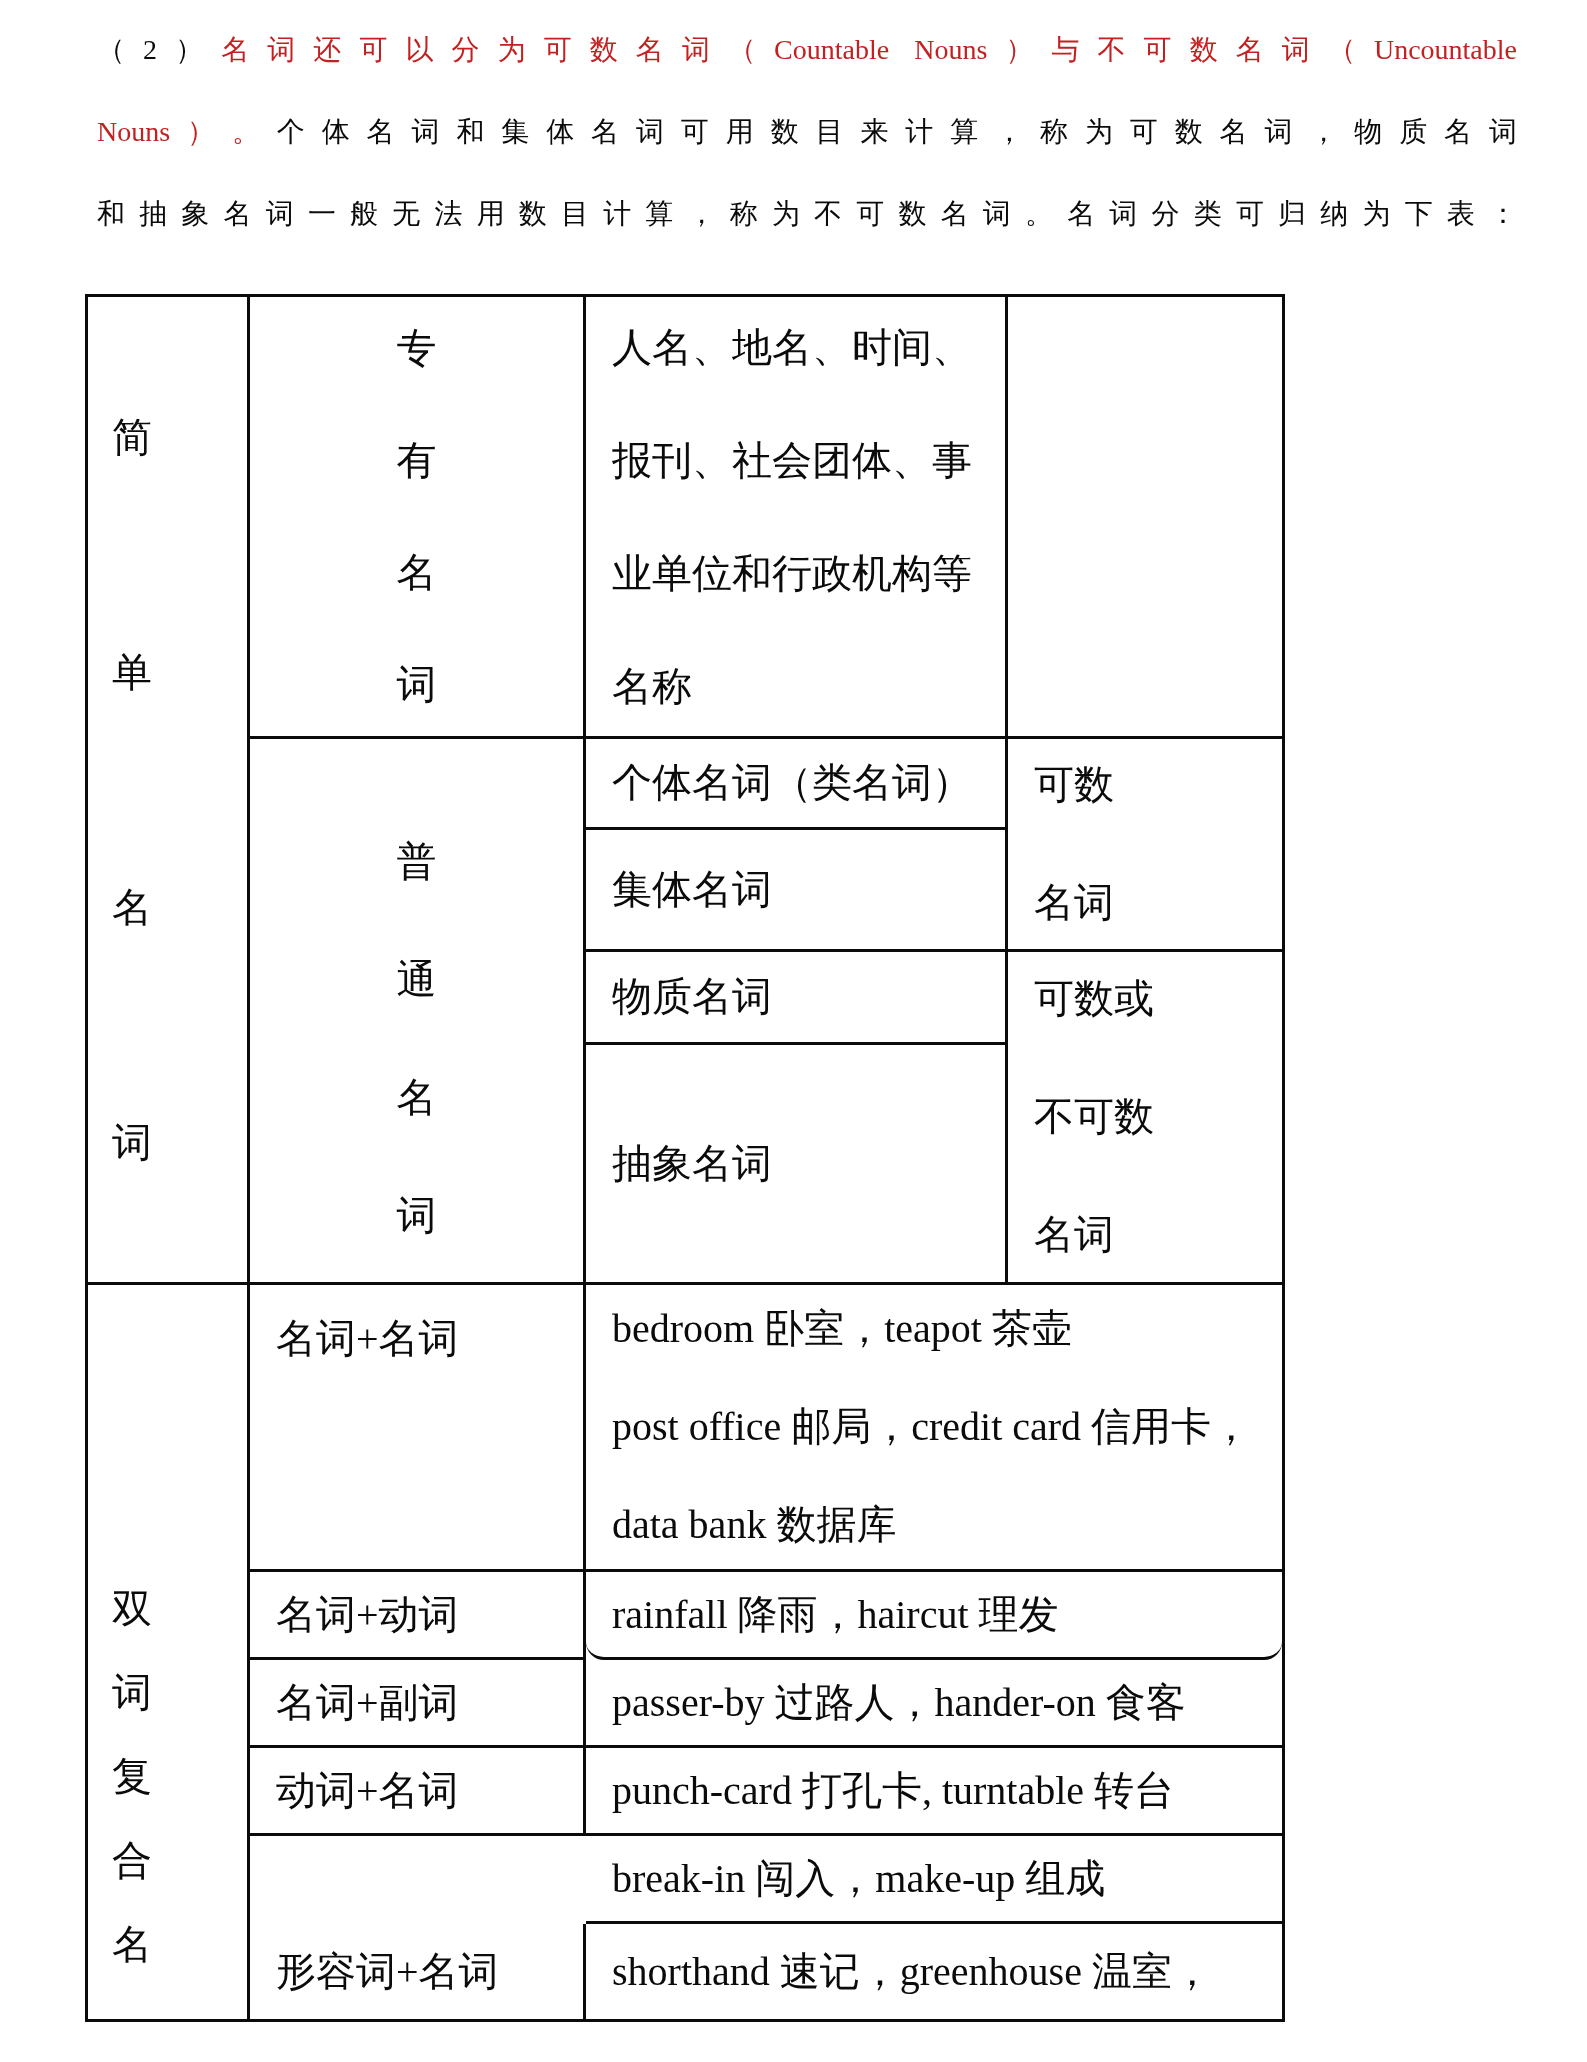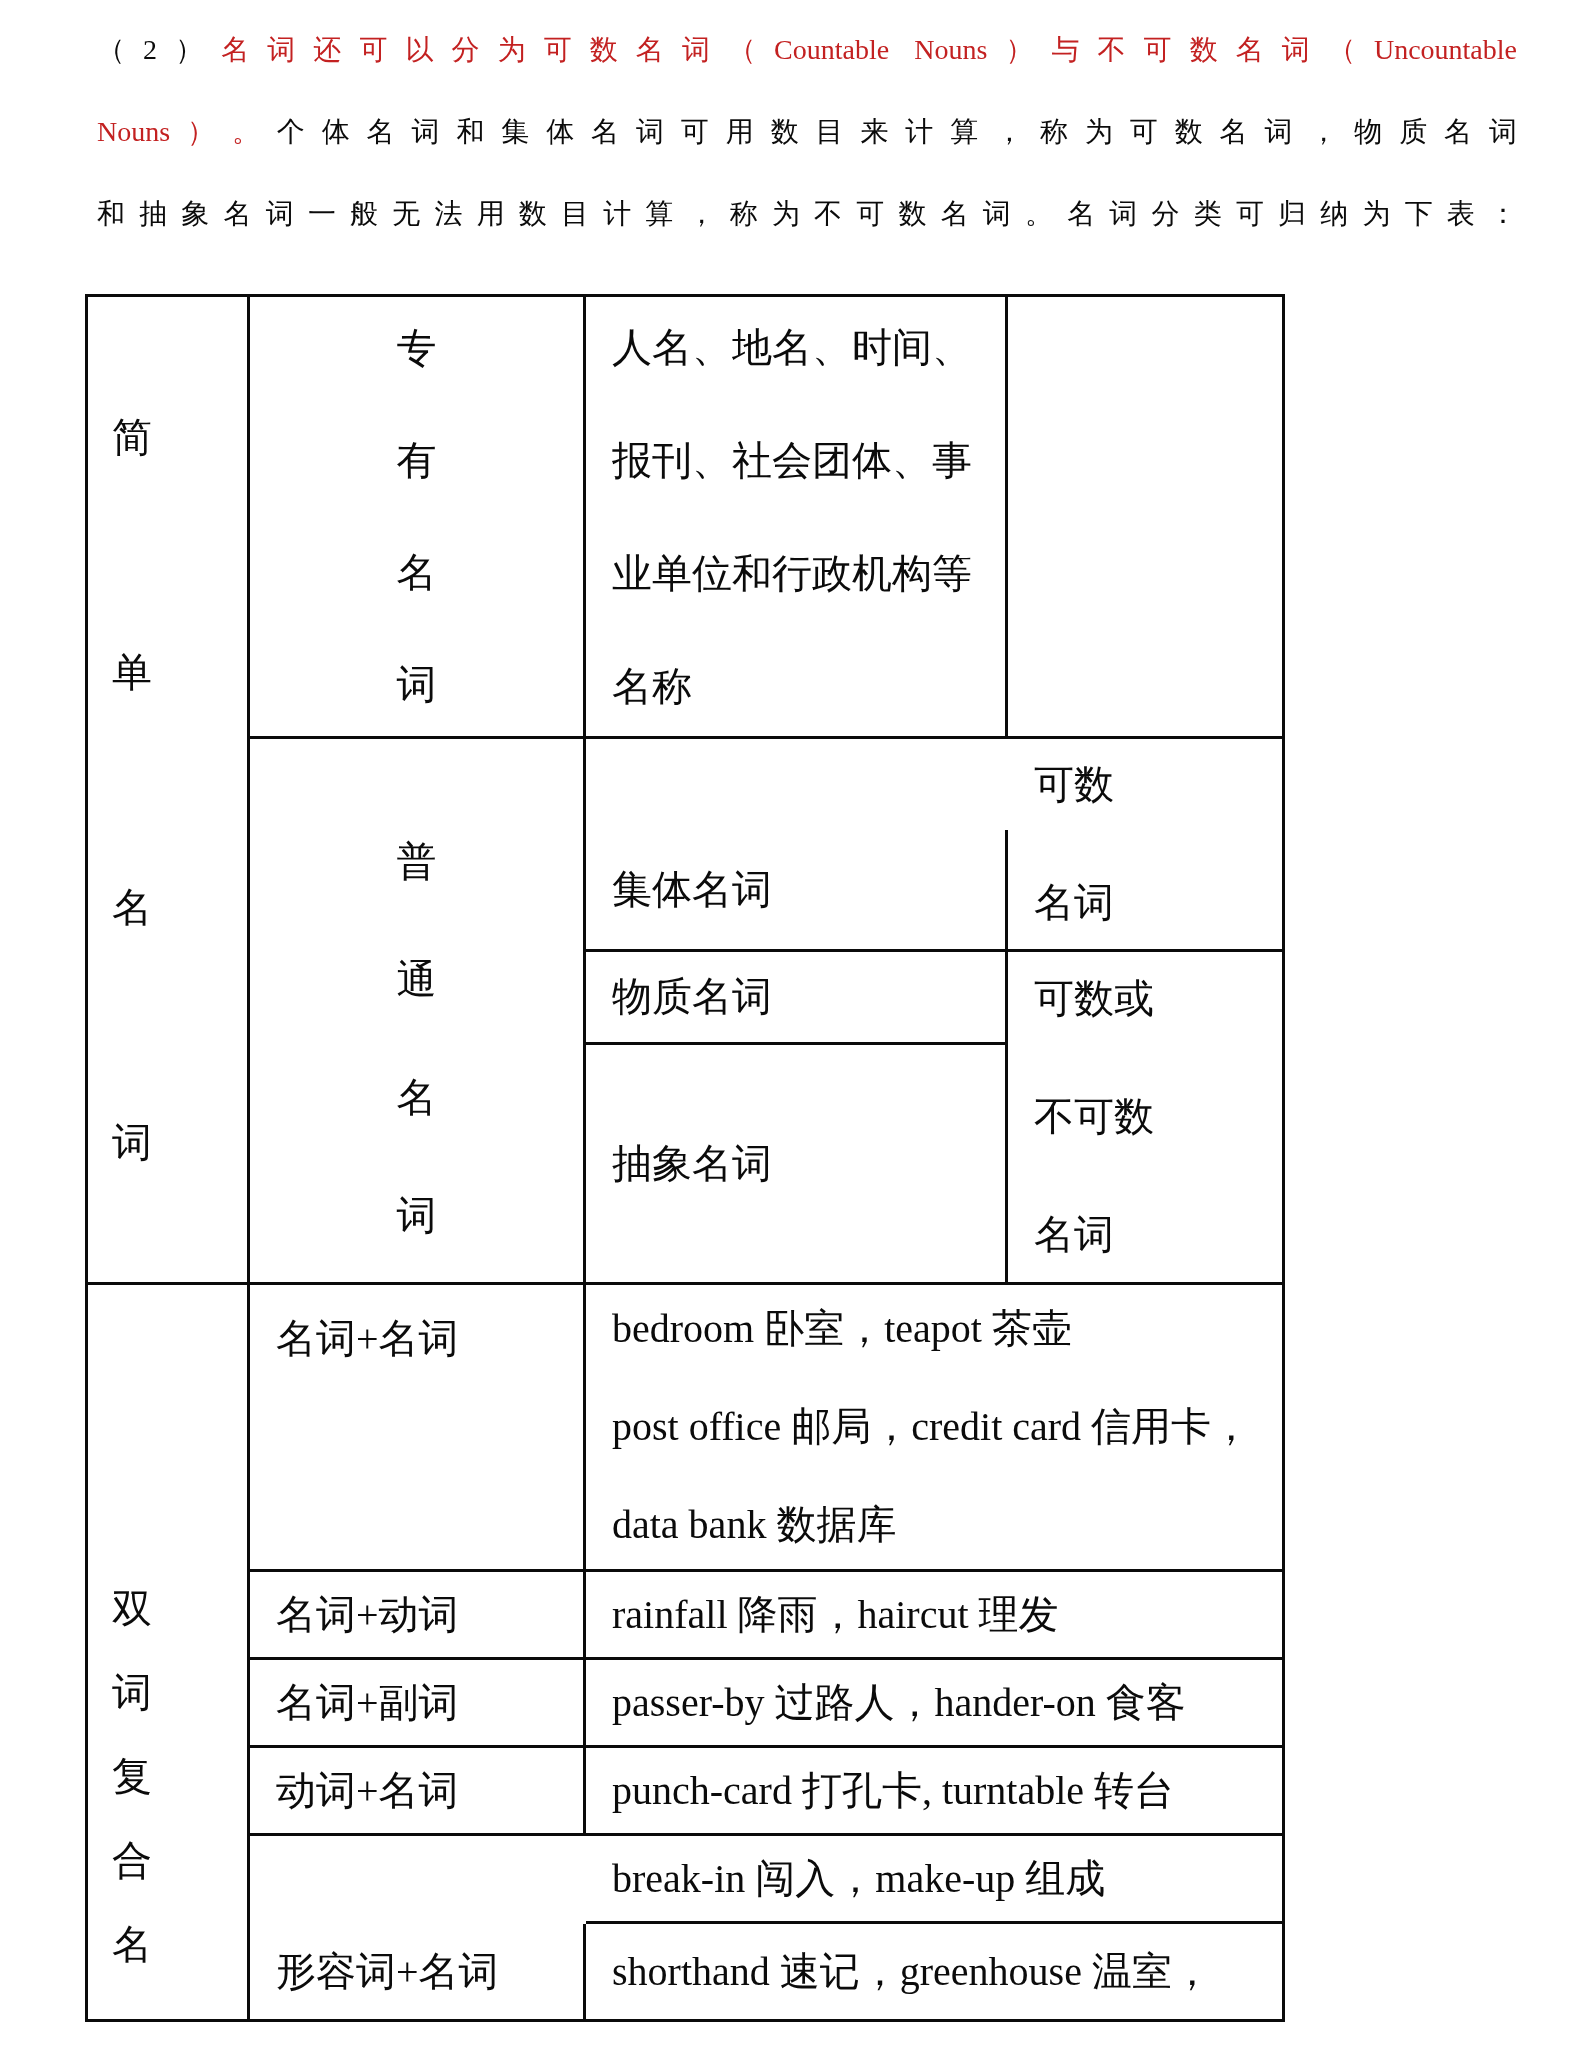--- a/index.html
+++ b/index.html
@@ -62,21 +62,21 @@
   .c-f{grid-area:2/3/3/4;}
   .c-g{grid-area:2/4/4/5;line-height:118px;}
   .c-h{grid-area:3/3/4/4;}
   .c-i{grid-area:4/3/5/4;}
   .c-j{grid-area:4/4/6/5;line-height:118px;}
   .c-k{grid-area:5/3/6/4;}
   
   .c-l{grid-area:6/1/12/2;line-height:84px;justify-content:flex-start;padding-top:282px;padding-left:24px;}
   .c-m{grid-area:6/2/7/3;justify-content:flex-start;padding-top:26px;}
   .c-n{grid-area:6/3/7/5;line-height:98px;}
-  .c-t7{grid-area:7/2/8/3;}  .c-x7{grid-area:7/3/8/5;}
+  .c-t7{grid-area:7/2/8/3;}  .c-x7{grid-area:7/3/8/5;border-radius:18px;}
   .c-t8{grid-area:8/2/9/3;}  .c-x8{grid-area:8/3/9/5;}
   .c-t9{grid-area:9/2/10/3;} .c-x9{grid-area:9/3/10/5;}
   .c-t10{grid-area:10/2/11/3;} .c-x10{grid-area:10/3/11/5;}
   .c-t11{grid-area:11/2/12/3;} .c-x11{grid-area:11/3/12/5;}
 </style>
 </head>
 <body>
 
 <div class="page">
 
@@ -98,20 +98,21 @@
 词</div>
     <div class="cell c-c">人名、地名、时间、
 报刊、社会团体、事
 业单位和行政机构等
 名称</div>
     <div class="cell c-d nbr"></div>
     <div class="cell c-e">普
 通
 名
 词</div>
+    <div class="cell c-f">个体名词（类名词）</div>
     <div class="cell c-g nbr">可数
 名词</div>
     <div class="cell c-h">集体名词</div>
     <div class="cell c-i">物质名词</div>
     <div class="cell c-j nbr">可数或
 不可数
 名词</div>
     <div class="cell c-k">抽象名词</div>
 
     <div class="cell c-l nbb">双

